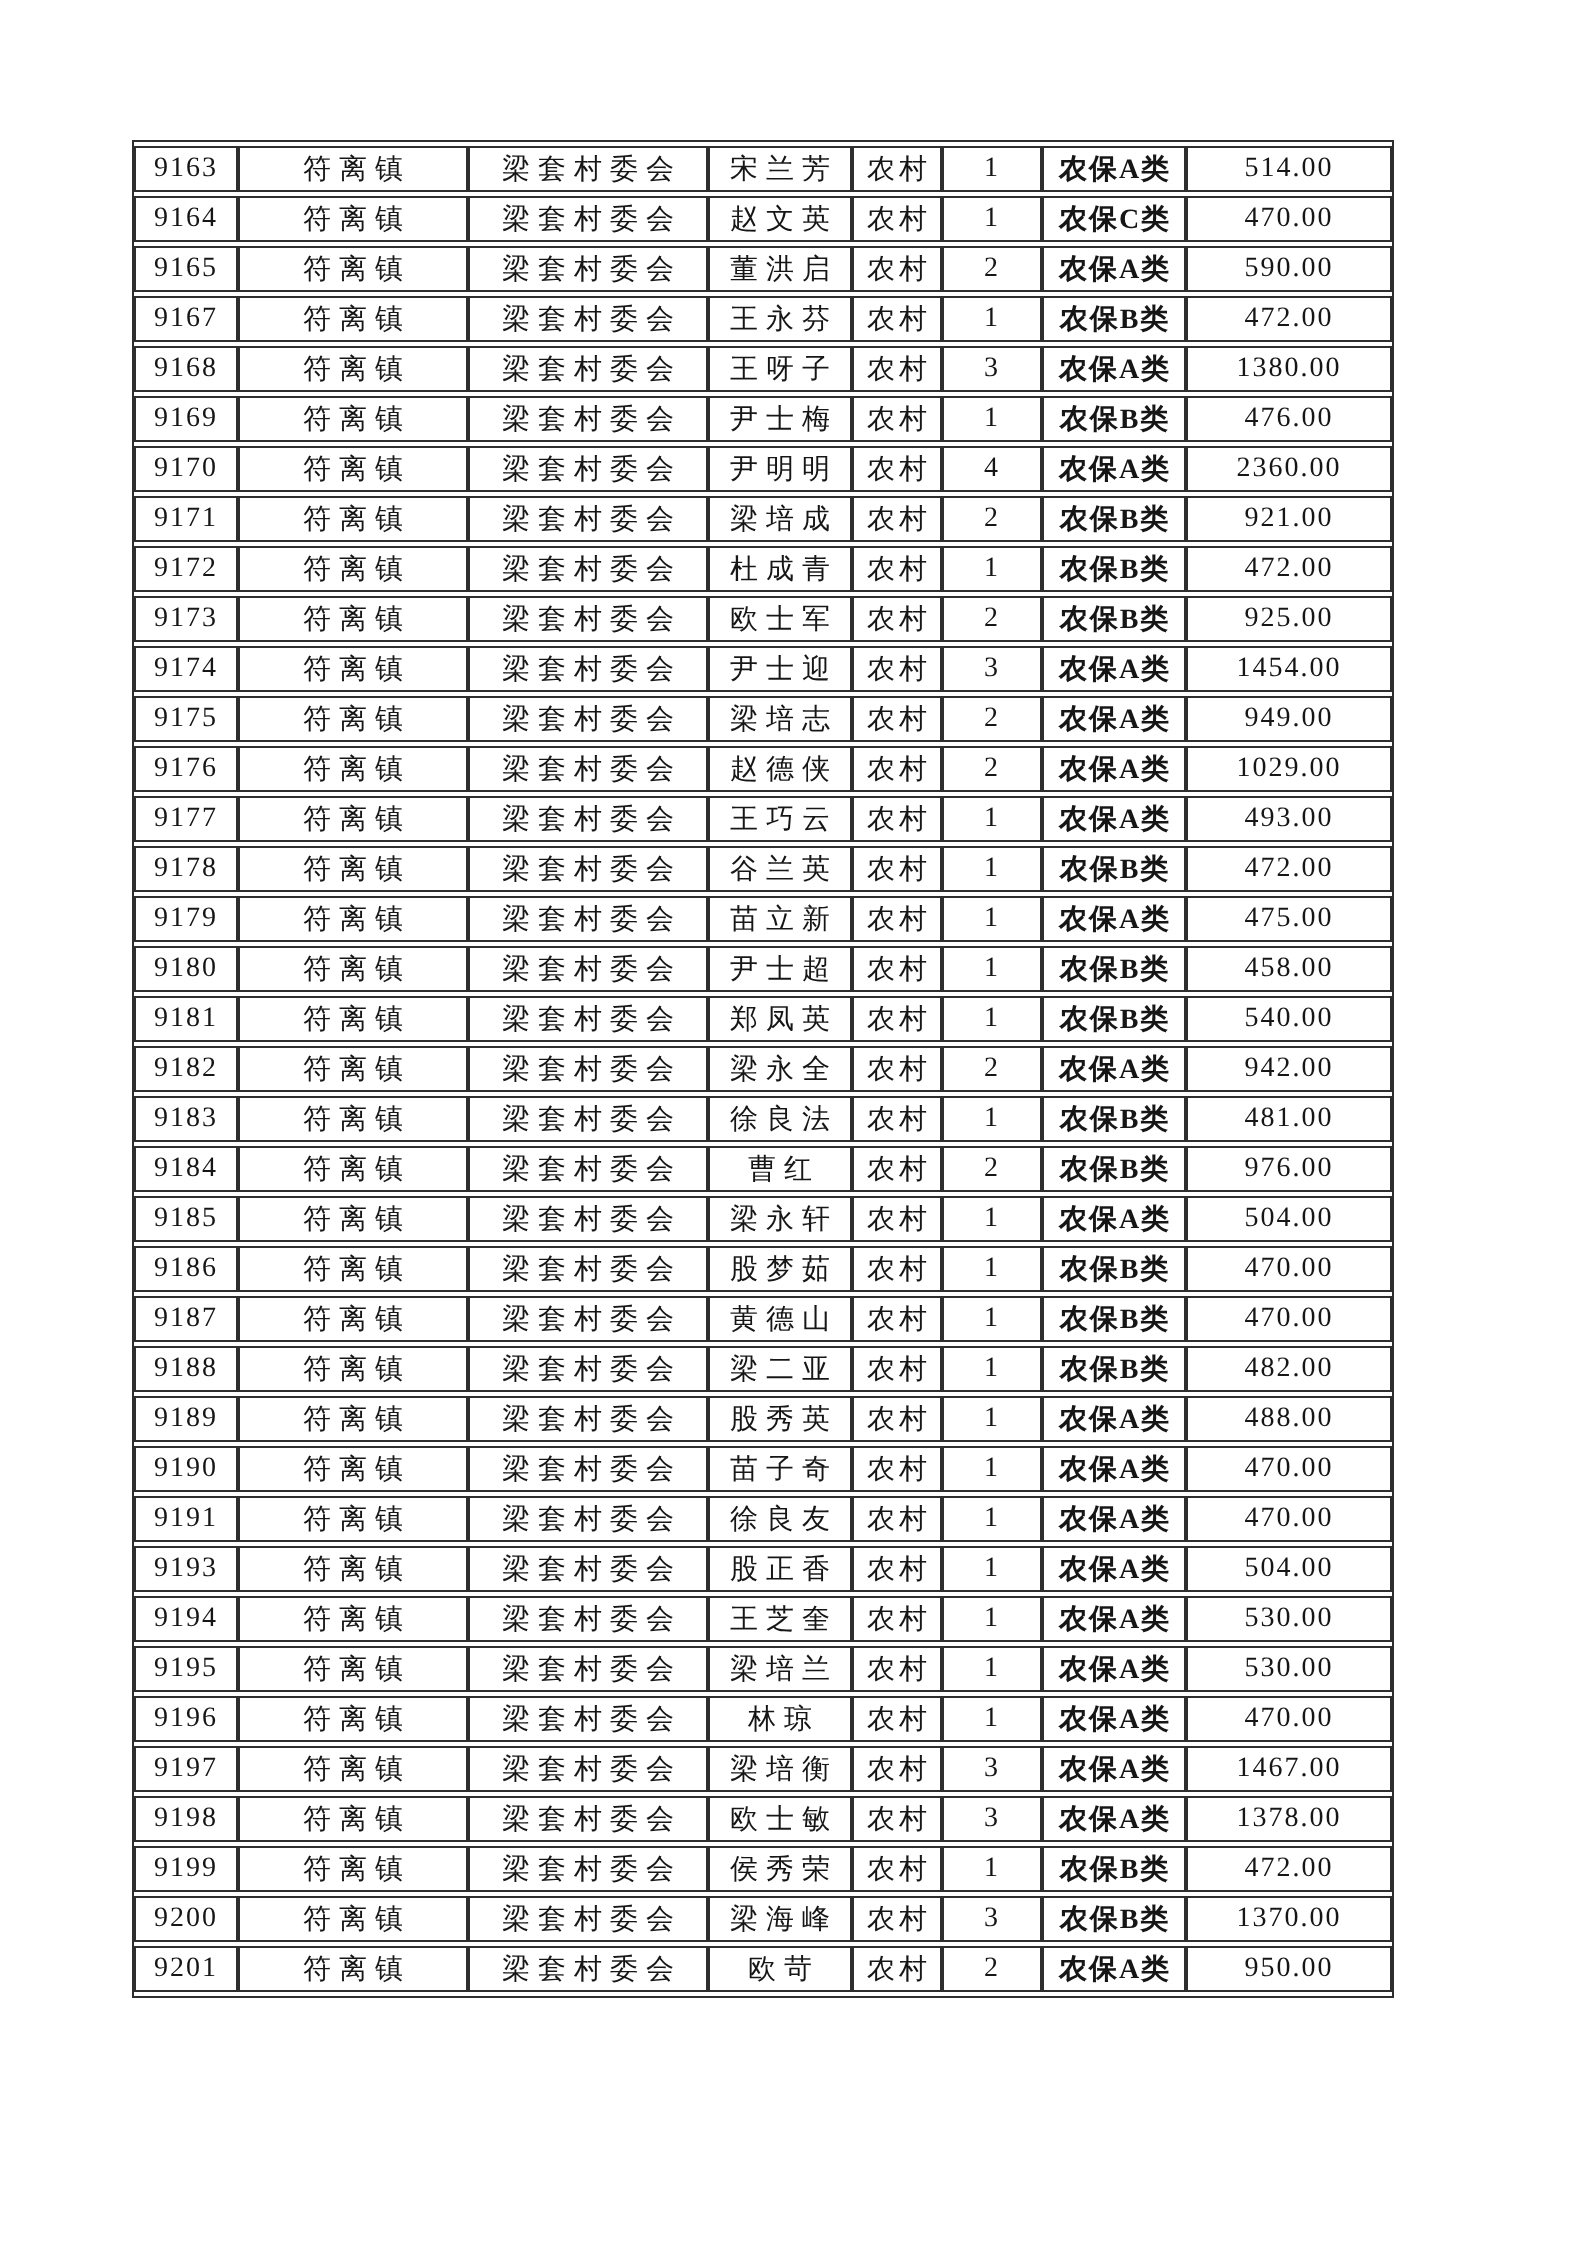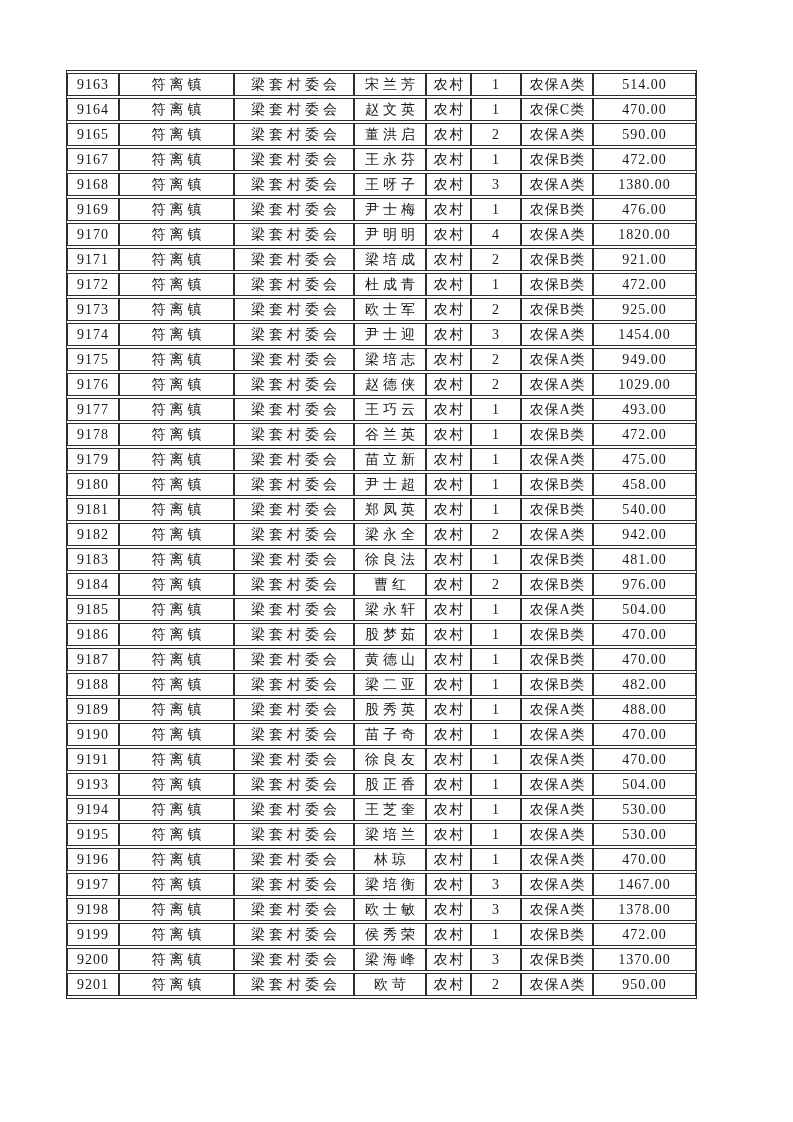--- a/index.html
+++ b/index.html
@@ -45,21 +45,21 @@
   col.c-town      { width: 115px; }
   col.c-village   { width: 120px; }
   col.c-name      { width: 72px;  }
   col.c-residence { width: 45px;  }
   col.c-count     { width: 50px;  }
   col.c-type      { width: 72px;  }
   col.c-amount    { width: 103px; }
 
   td.col-town, td.col-village, td.col-name { letter-spacing: 4px; text-indent: 4px; }
   td.col-residence { letter-spacing: 2px; text-indent: 2px; }
-  td.col-type      { letter-spacing: 1px; text-indent: 1px; }
+  td.col-type      { letter-spacing: 1px; text-indent: 1px; font-weight: bold; }
   td.col-serial, td.col-count, td.col-amount { letter-spacing: 1px; }
 </style>
 </head>
 <body>
 
 <div class="page">
   <table class="roster">
     <colgroup>
       <col class="c-serial">
       <col class="c-town">
@@ -132,21 +132,21 @@
           <td class="col-amount">476.00</td>
         </tr>
         <tr>
           <td class="col-serial">9170</td>
           <td class="col-town">符离镇</td>
           <td class="col-village">梁套村委会</td>
           <td class="col-name">尹明明</td>
           <td class="col-residence">农村</td>
           <td class="col-count">4</td>
           <td class="col-type">农保A类</td>
-          <td class="col-amount">1820.00</td>
+          <td class="col-amount">2360.00</td>
         </tr>
         <tr>
           <td class="col-serial">9171</td>
           <td class="col-town">符离镇</td>
           <td class="col-village">梁套村委会</td>
           <td class="col-name">梁培成</td>
           <td class="col-residence">农村</td>
           <td class="col-count">2</td>
           <td class="col-type">农保B类</td>
           <td class="col-amount">921.00</td>

